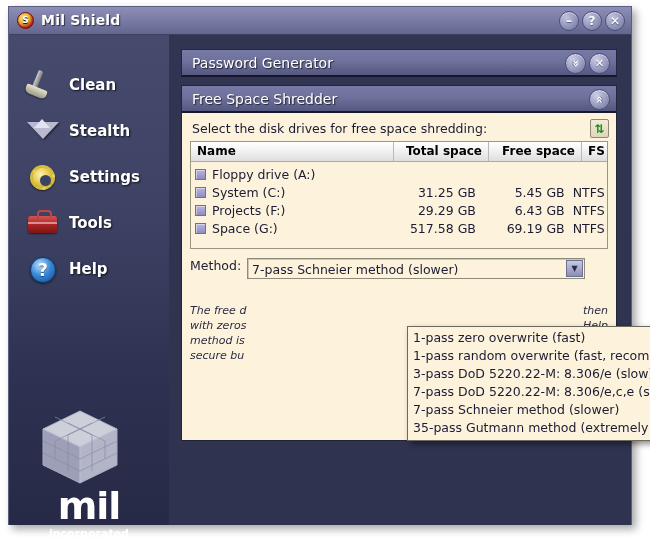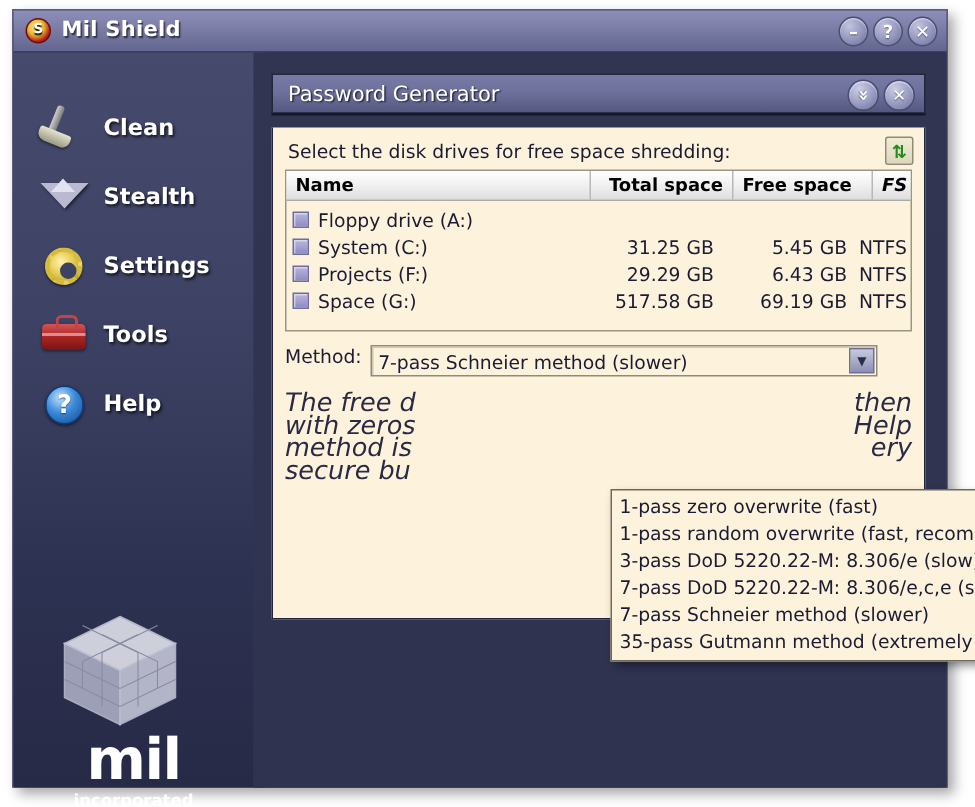--- a/index.html
+++ b/index.html
@@ -230,22 +230,22 @@
     border-bottom:1px solid #a9a9a9;
   }
   .dt-head div {
     font-size:12px; font-weight:bold; color:#000;
     padding:2px 6px; border-right:1px solid #b8b8b8;
     overflow:hidden; white-space:nowrap;
   }
   .dt-head div:last-child { border-right:none; }
   .c-name { width: 203px; }
   .c-total { width: 95px; text-align:right; }
-  .c-free { width: 93px; text-align:left; }
-  .c-fs { width: 25px; font-style: italic; }
+  .c-free { width: 93px; text-align:right; }
+  .c-fs { width: 25px; }
 
   .dt-body { height: 86px; padding: 3px 0 0 0; }
   .dt-row { display:flex; height:18px; align-items:center;justify-content:flex-end; }
   .dt-row .cell { font-size:12.5px; color:#1b1b33; white-space:nowrap; overflow:hidden; }
   .cb {
     width:11px; height:11px; flex:0 0 11px;
     background: linear-gradient(to bottom,#b9b7dd,#8e8cc2);
     border:1px solid #6f6d9b; margin: 0 6px 0 4px;
     box-shadow: inset 1px 1px 0 rgba(255,255,255,.45);
   }
@@ -268,21 +268,21 @@
   }
   .combo .arrow {
     position:absolute; right:1px; top:1px; width:17px; height:17px;
     background: linear-gradient(to bottom,#c9cadf,#8b8eb4);
     border:1px solid #6d7094;
     display:flex; align-items:center; justify-content:center;
     font-size:8px; color:#2a2c48;
   }
 
   .desc {
-    margin-top:11px; font-size:17px; line-height:15px;
+    margin-top:24px; font-size:11px; line-height:15px;
     color:#2a2a44; font-style:italic;
     width: 418px;
   }
 
   
   .shred-btn {
     position:absolute; right:8px; bottom:8px;
     width:76px; height:24px;
     background: linear-gradient(to bottom,#8b8eb6 0%,#7a7da8 45%,#5d6089 100%);
     border:1px solid #3e4165; border-radius:4px;
@@ -405,20 +405,28 @@
                 <span style="line-height:18px;font-size:12px;transform:rotate(90deg);display:block;">»</span>
               </div>
             <div class="pbtn">
                 <span>✕</span>
               </div>
           </div>
         </div>
       </div>
 
       <div class="panel" style="top:50px">
+        <div class="panel-head">
+          <div class="ptitle">Free Space Shredder</div>
+          <div class="pbtns">
+            <div class="pbtn">
+                <span style="line-height:18px;font-size:12px;transform:rotate(-90deg);display:block;">»</span>
+              </div>
+          </div>
+        </div>
 
         <div class="panel-body" style="height:328px">
 
           <div class="body-label">Select the disk drives for free space shredding:</div>
           <div class="refresh-btn">⇅</div>
 
           <div class="drive-table">
             <div class="dt-head">
               <div class="c-name">Name</div>
               <div class="c-total">Total space</div>

